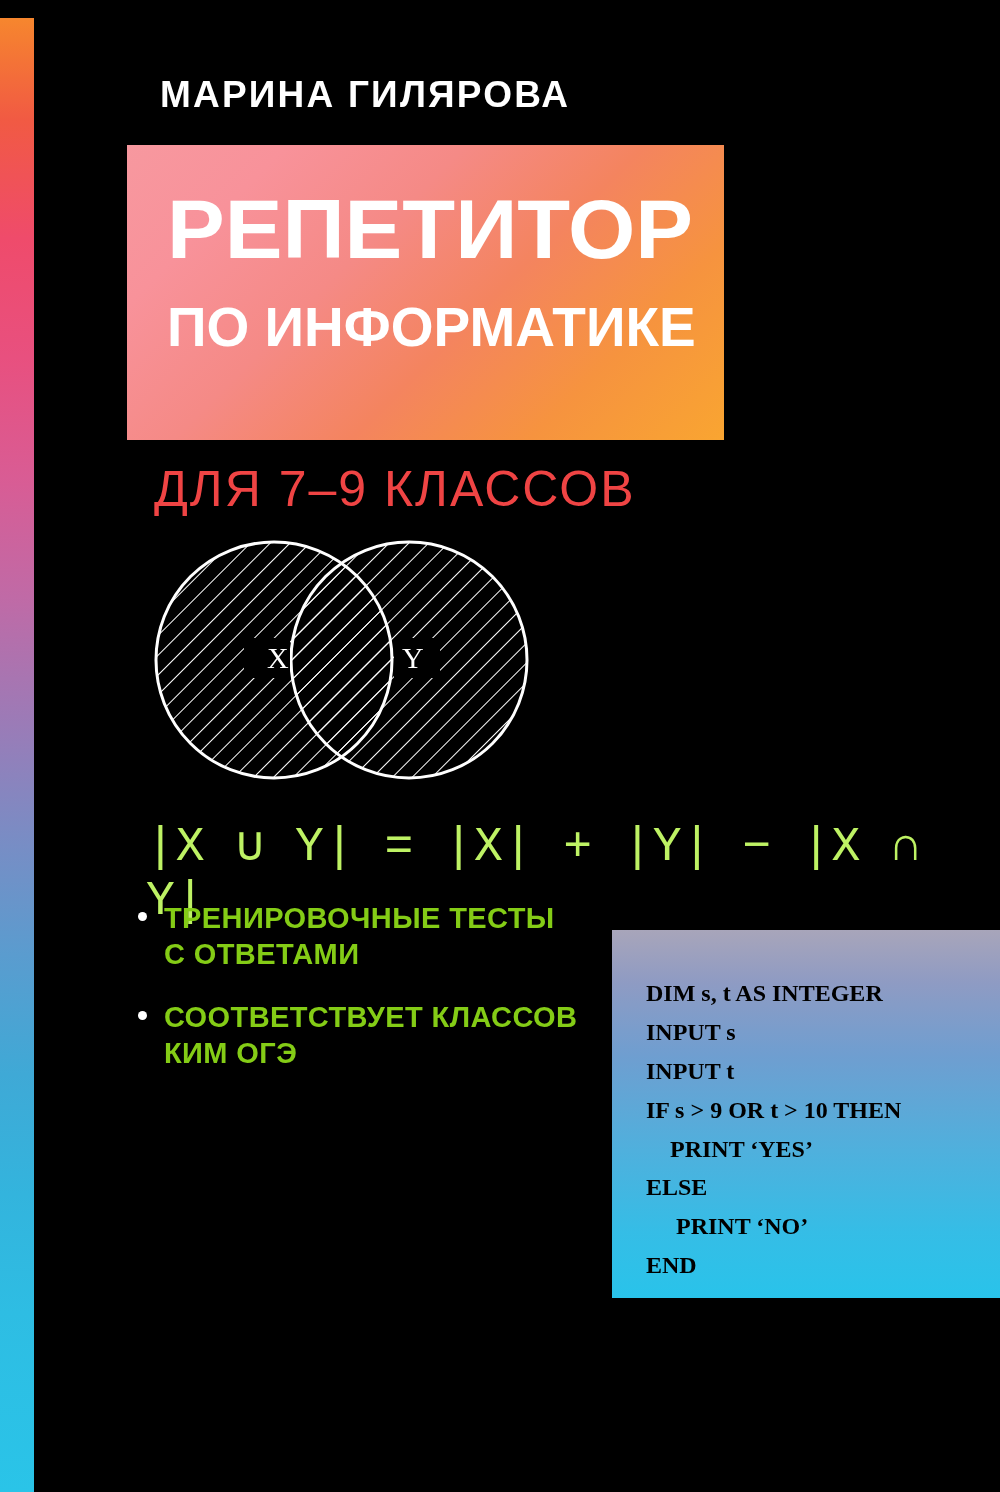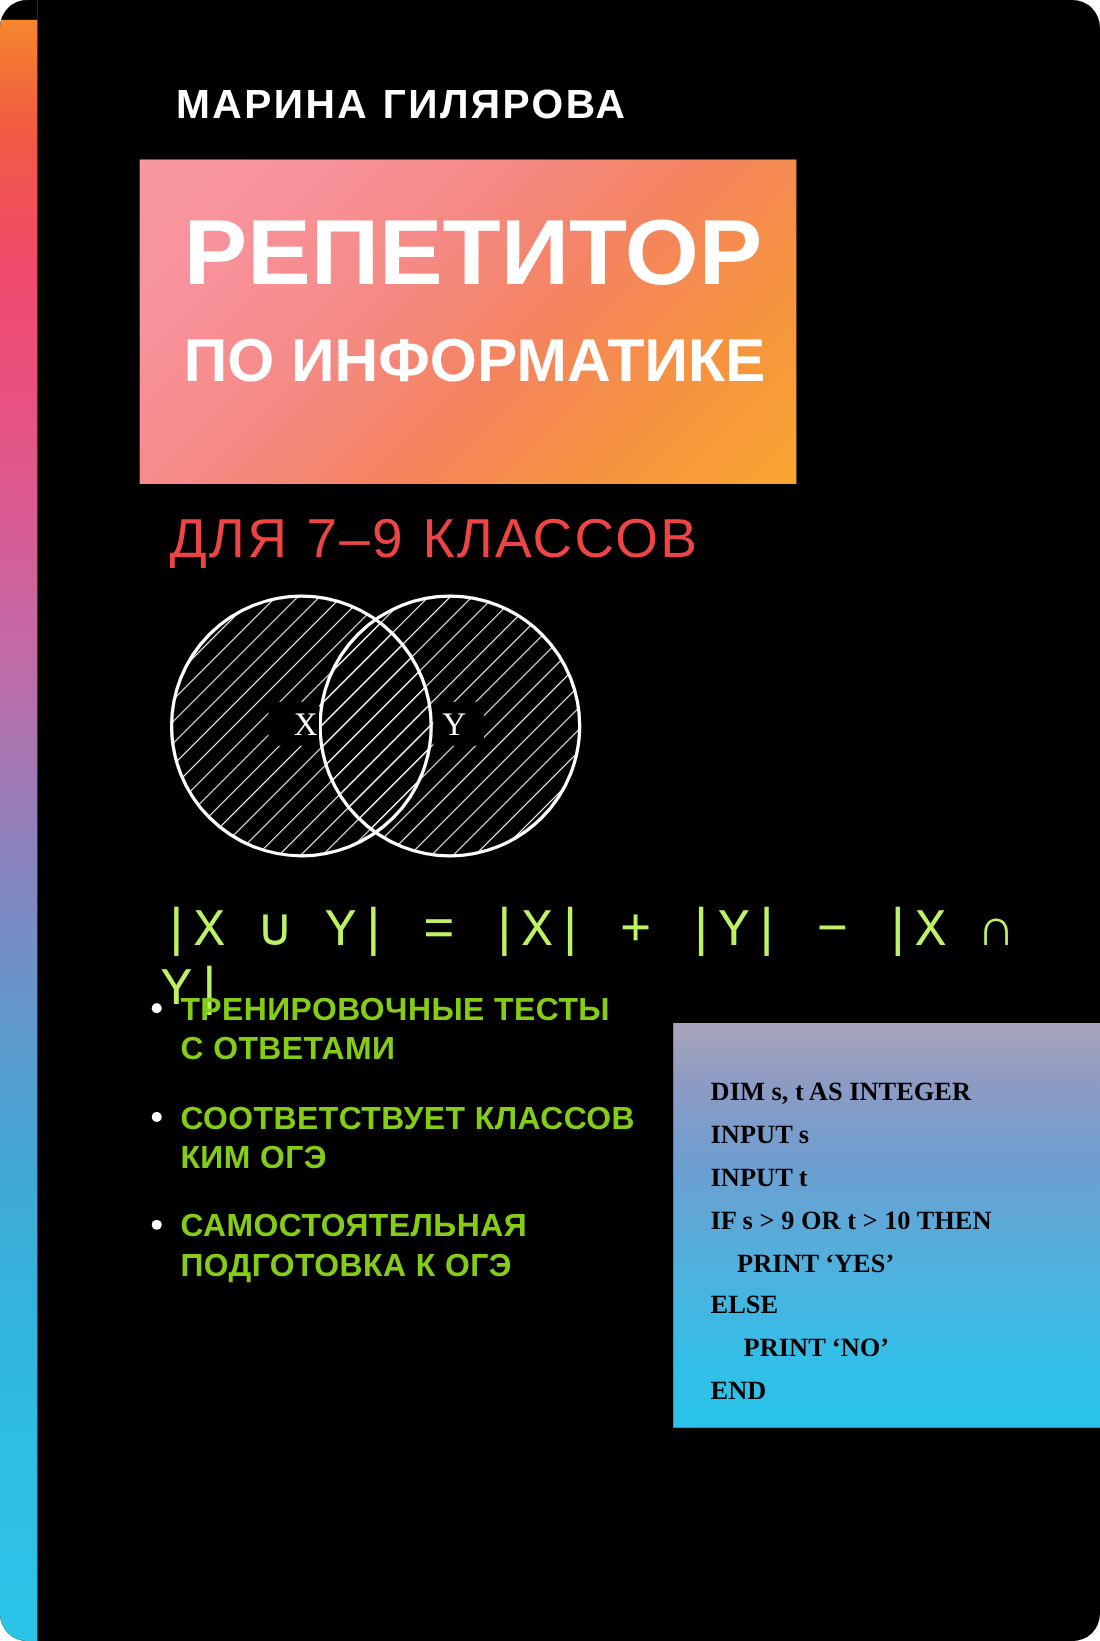--- a/index.html
+++ b/index.html
@@ -9,21 +9,20 @@
   }
   body {
     font-family: "Liberation Sans", sans-serif;
   }
   .cover {
     position: relative;
     width: 1000px;
     height: 1492px;
     background: #000000;
     overflow: hidden;
-    border-radius: 25px;
   }
   
   .spine {
     position: absolute;
     left: 0;
     top: 0;
     width: 34px;
     height: 100%;
     background: linear-gradient(to bottom,
       #f78e2a 0%,
@@ -229,21 +228,20 @@
         <text x="123" y="138" fill="#ffffff" font-family="Liberation Serif, serif" font-size="30">X</text>
         <text x="258" y="138" fill="#ffffff" font-family="Liberation Serif, serif" font-size="30">Y</text>
       </svg>
     </div>
 
     <div class="formula">|X ∪ Y| = |X| + |Y| − |X ∩ Y|</div>
 
     <div class="bullets">
       <div class="bullet">ТРЕНИРОВОЧНЫЕ ТЕСТЫ С ОТВЕТАМИ</div>
       <div class="bullet">СООТВЕТСТВУЕТ КЛАССОВ КИМ ОГЭ</div>
-      <div class="bullet">САМОСТОЯТЕЛЬНАЯ ПОДГОТОВКА К ОГЭ</div>
     </div>
 
     <div class="code-panel">DIM s, t AS INTEGER
 INPUT s
 INPUT t
 IF s &gt; 9 OR t &gt; 10 THEN
     PRINT ‘YES’
 ELSE
      PRINT ‘NO’
 END</div>

